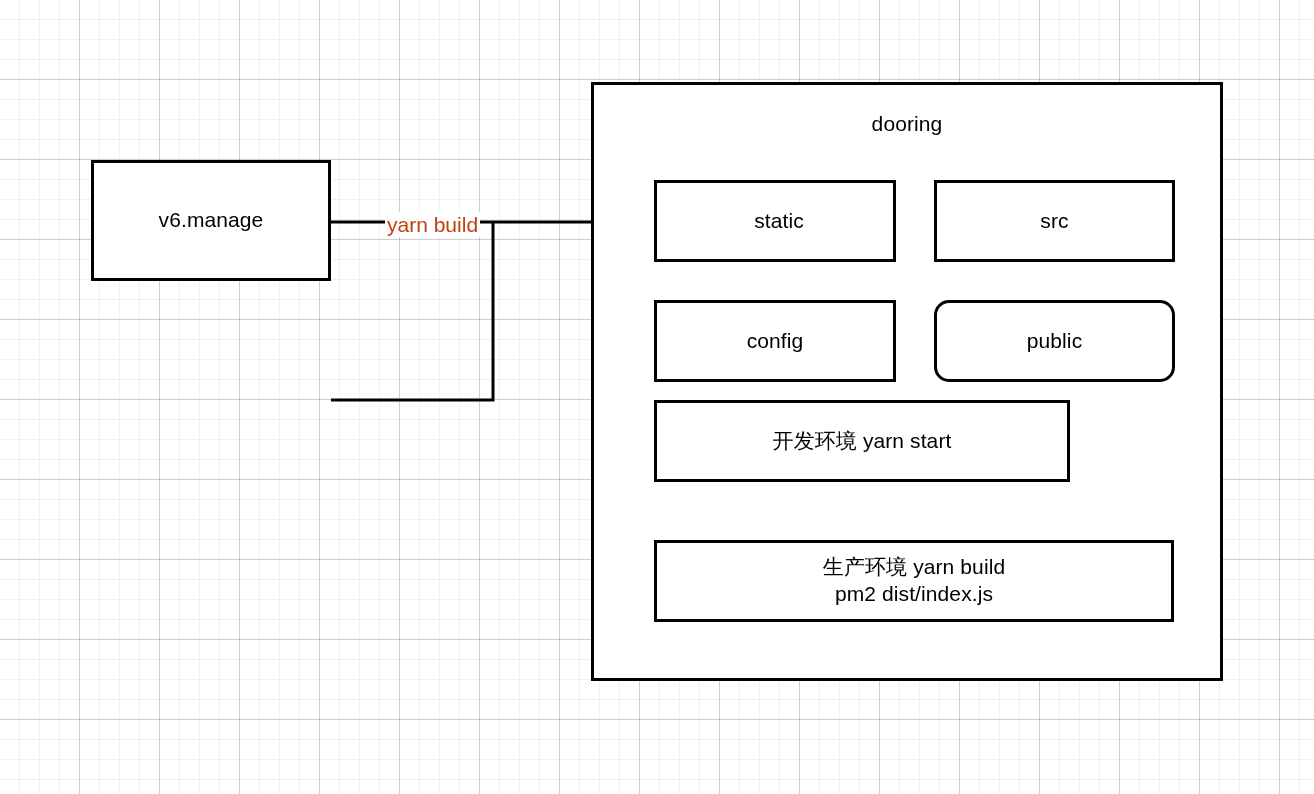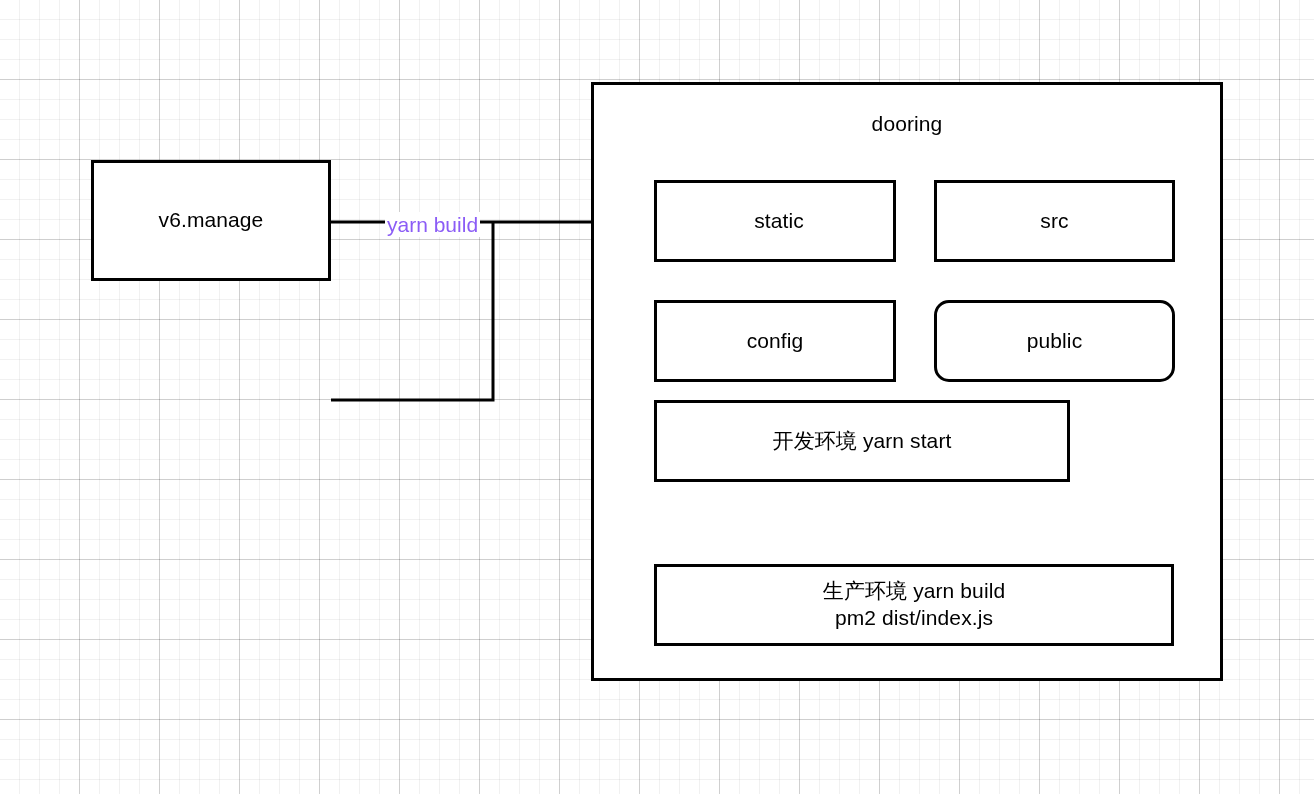--- a/index.html
+++ b/index.html
@@ -60,21 +60,21 @@
     position: absolute;
     left: 0;
     top: 0;
     width: 1314px;
     height: 794px;
     pointer-events: none;
   }
   .edge-label {
     position: absolute;
     background: #ffffff;
-    color: #8b5cf6;
+    color: #c2410c;
     font-size: 21px;
     line-height: 1;
     padding: 2px 2px;
     white-space: nowrap;
   }
   .multiline {
     white-space: pre-line;
   }
 </style>
 </head>
@@ -118,18 +118,18 @@
   </div>
 
   <div class="node" style="left:934px; top:300px; width:241px; height:82px;border-radius:15px;">
     <span>public</span>
   </div>
 
   <div class="node" style="left:654px; top:400px; width:416px; height:82px;">
     <span class="multiline">开发环境 yarn start</span>
   </div>
 
-  <div class="node" style="left:654px; top:540px; width:520px; height:82px;margin-top:24px;">
+  <div class="node" style="left:654px; top:540px; width:520px; height:82px;">
     <span class="multiline">生产环境 yarn build
 pm2 dist/index.js</span>
   </div>
 
 </div>
 
 </body></html>

